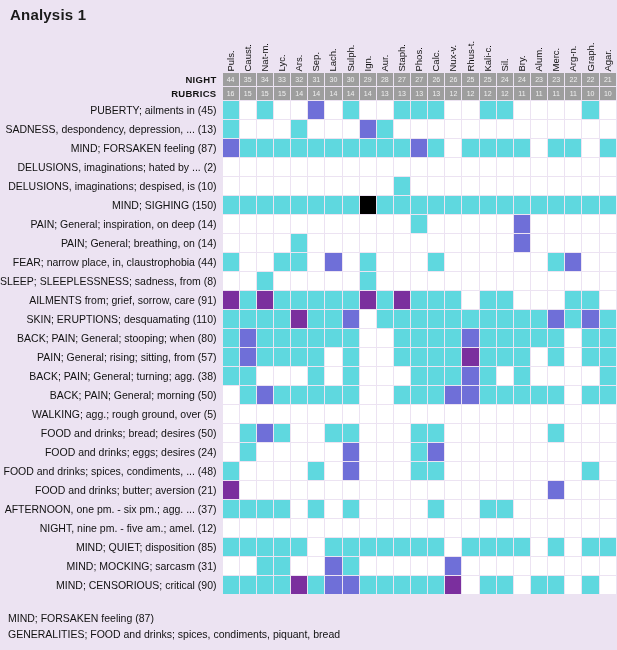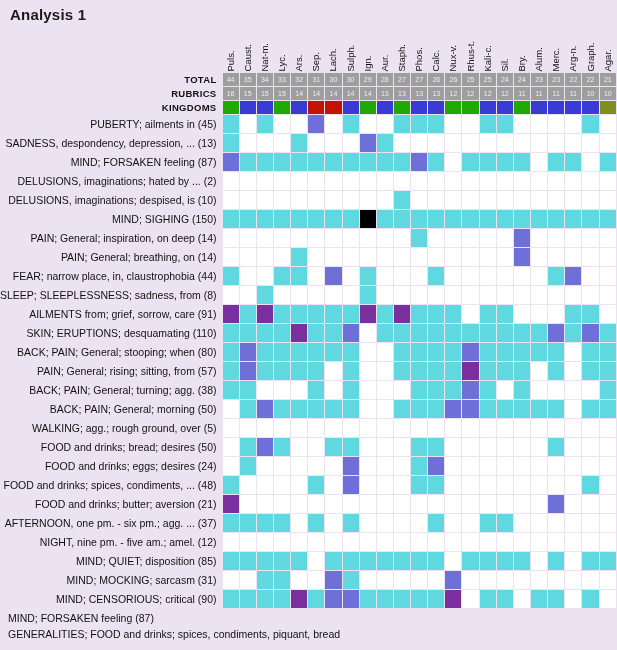--- a/index.html
+++ b/index.html
@@ -200,21 +200,21 @@
               <span class="lbl">Arg-n.</span>
             </td>
             <td class="rem-head">
               <span class="lbl">Graph.</span>
             </td>
             <td class="rem-head">
               <span class="lbl">Agar.</span>
             </td>
           </tr>
           <tr>
-            <td class="rowlabel bold">TOTAL</td>
+            <td class="rowlabel bold">NIGHT</td>
             <td class="totals-cell">44</td>
             <td class="totals-cell">35</td>
             <td class="totals-cell">34</td>
             <td class="totals-cell">33</td>
             <td class="totals-cell">32</td>
             <td class="totals-cell">31</td>
             <td class="totals-cell">30</td>
             <td class="totals-cell">30</td>
             <td class="totals-cell">29</td>
             <td class="totals-cell">28</td>
@@ -251,46 +251,20 @@
             <td class="totals-cell">12</td>
             <td class="totals-cell">12</td>
             <td class="totals-cell">12</td>
             <td class="totals-cell">11</td>
             <td class="totals-cell">11</td>
             <td class="totals-cell">11</td>
             <td class="totals-cell">11</td>
             <td class="totals-cell">10</td>
             <td class="totals-cell">10</td>
           </tr>
-          <tr>
-            <td class="rowlabel bold">KINGDOMS</td>
-            <td class="kingdom-cell" style="background: rgb(31, 168, 0);"></td>
-            <td class="kingdom-cell" style="background: rgb(58, 58, 212);"></td>
-            <td class="kingdom-cell" style="background: rgb(58, 58, 212);"></td>
-            <td class="kingdom-cell" style="background: rgb(31, 168, 0);"></td>
-            <td class="kingdom-cell" style="background: rgb(58, 58, 212);"></td>
-            <td class="kingdom-cell" style="background: rgb(196, 18, 0);"></td>
-            <td class="kingdom-cell" style="background: rgb(196, 18, 0);"></td>
-            <td class="kingdom-cell" style="background: rgb(58, 58, 212);"></td>
-            <td class="kingdom-cell" style="background: rgb(31, 168, 0);"></td>
-            <td class="kingdom-cell" style="background: rgb(58, 58, 212);"></td>
-            <td class="kingdom-cell" style="background: rgb(31, 168, 0);"></td>
-            <td class="kingdom-cell" style="background: rgb(58, 58, 212);"></td>
-            <td class="kingdom-cell" style="background: rgb(58, 58, 212);"></td>
-            <td class="kingdom-cell" style="background: rgb(31, 168, 0);"></td>
-            <td class="kingdom-cell" style="background: rgb(31, 168, 0);"></td>
-            <td class="kingdom-cell" style="background: rgb(58, 58, 212);"></td>
-            <td class="kingdom-cell" style="background: rgb(58, 58, 212);"></td>
-            <td class="kingdom-cell" style="background: rgb(31, 168, 0);"></td>
-            <td class="kingdom-cell" style="background: rgb(58, 58, 212);"></td>
-            <td class="kingdom-cell" style="background: rgb(58, 58, 212);"></td>
-            <td class="kingdom-cell" style="background: rgb(58, 58, 212);"></td>
-            <td class="kingdom-cell" style="background: rgb(58, 58, 212);"></td>
-            <td class="kingdom-cell" style="background: rgb(127, 143, 31);"></td>
-          </tr>
           <tr class="datarow">
             <td class="rowlabel">PUBERTY; ailments in (45)</td>
             <td class="cell" style="background: rgb(95, 216, 223);"></td>
             <td class="cell" style="background: rgb(255, 255, 255);"></td>
             <td class="cell" style="background: rgb(95, 216, 223);"></td>
             <td class="cell" style="background: rgb(255, 255, 255);"></td>
             <td class="cell" style="background: rgb(255, 255, 255);"></td>
             <td class="cell" style="background: rgb(111, 111, 216);"></td>
             <td class="cell" style="background: rgb(255, 255, 255);"></td>
             <td class="cell" style="background: rgb(95, 216, 223);"></td>

